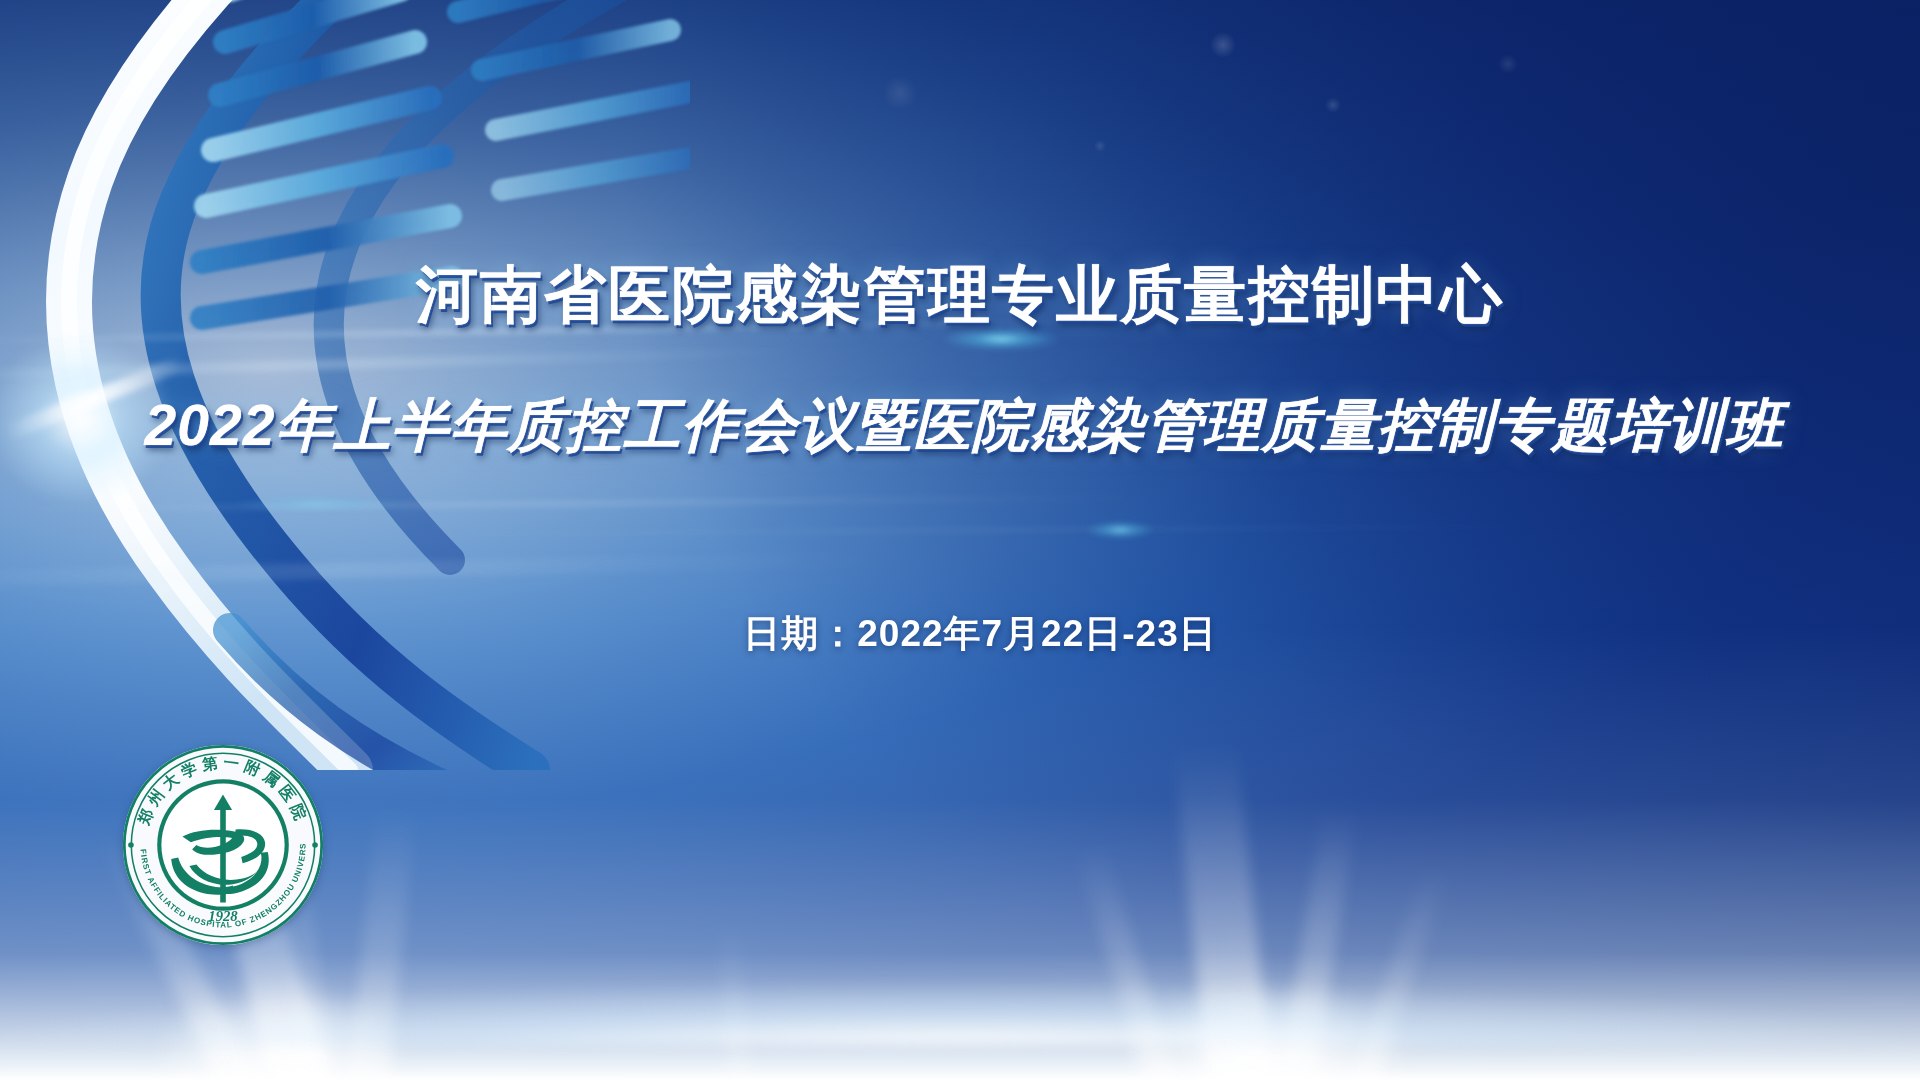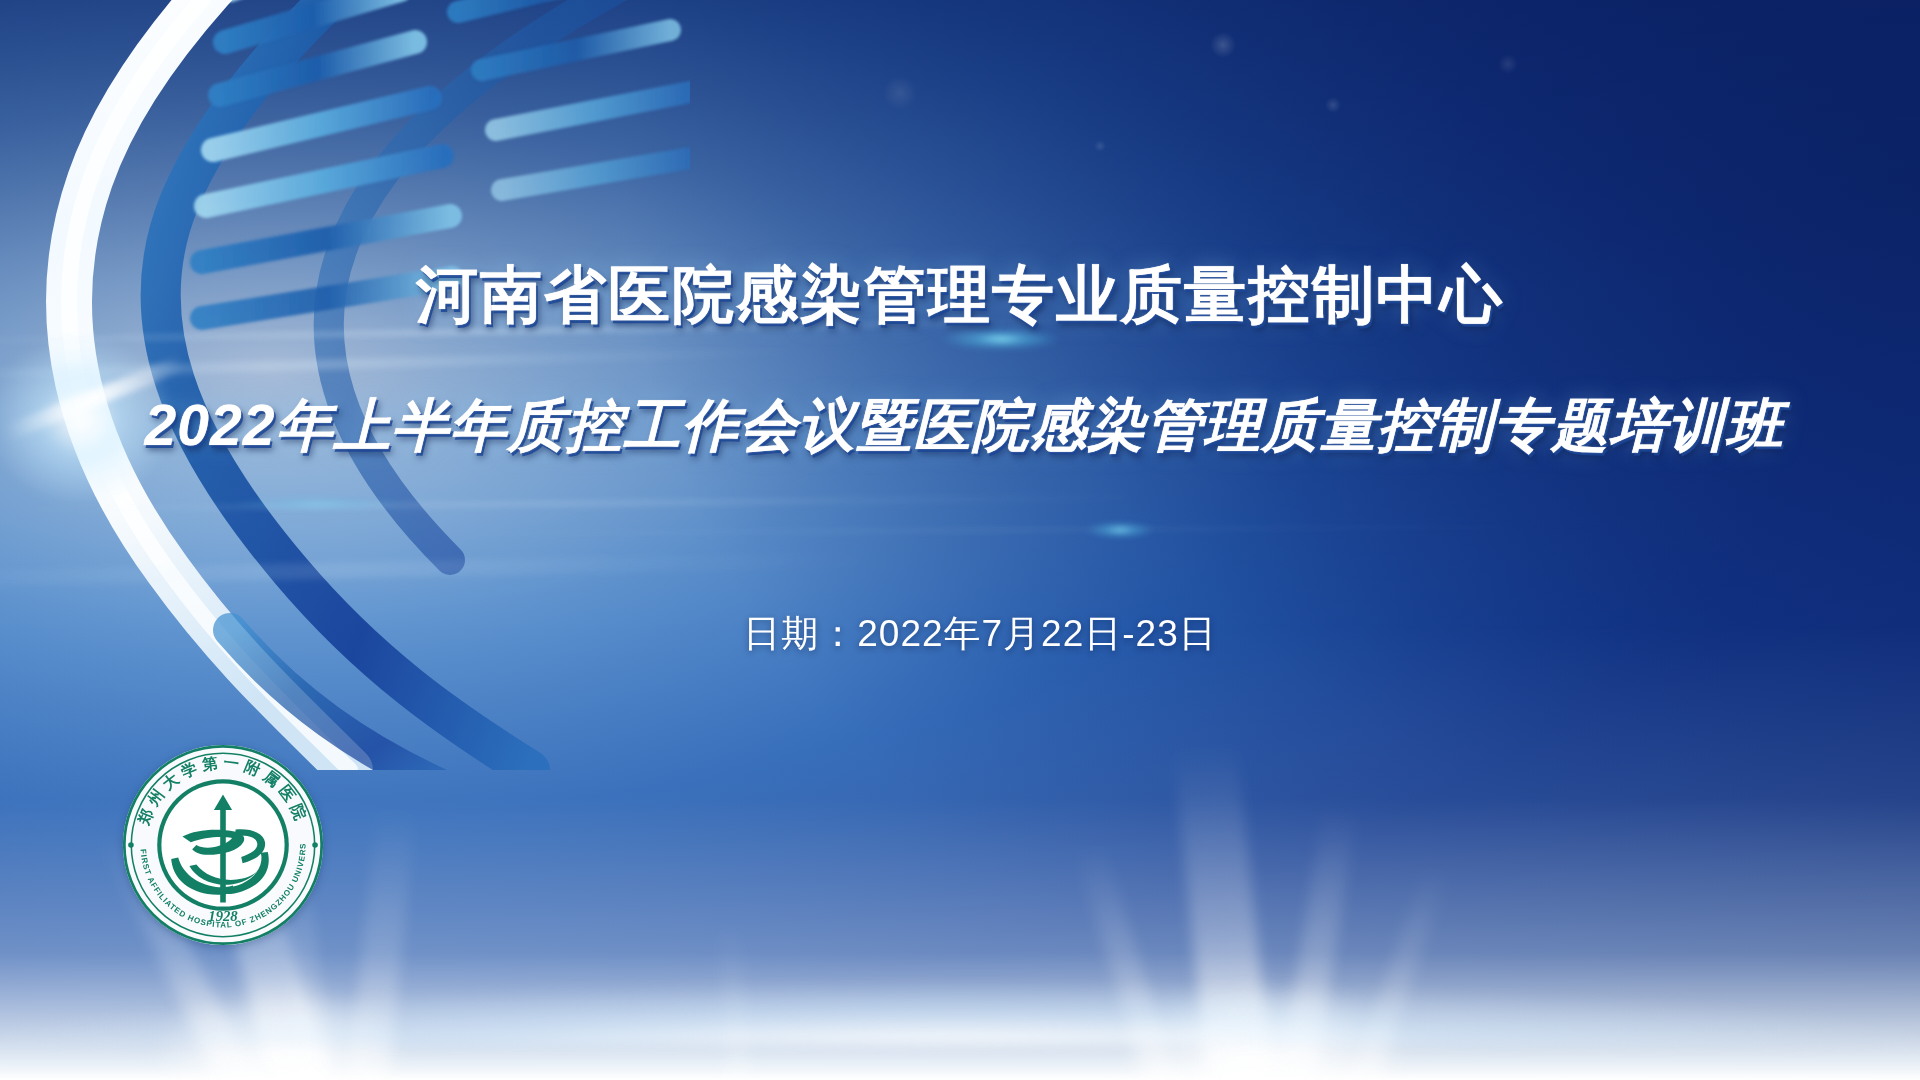--- a/index.html
+++ b/index.html
@@ -155,21 +155,21 @@
     text-shadow:
       0 0 1px rgba(255,255,255,.9),
       2px 3px 0 rgba(28,70,150,.85),
       3px 5px 7px rgba(6,22,66,.55),
       0 0 22px rgba(150,215,255,.35);
   }
   .date-line {
     position: absolute;
     top: 609px; left: 8px; right: 0;
     font-size: 37px;
-    font-weight: 400;
+    font-weight: 700;
     letter-spacing: 1px;
     color: #ffffff;
     white-space: nowrap;
     text-shadow: 0 2px 6px rgba(6,22,66,.45);
     padding-left: 32px;
   }
 
   
   .logo {
     position: absolute;

